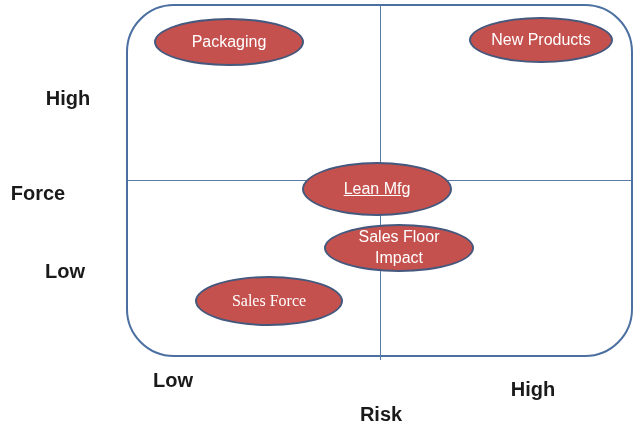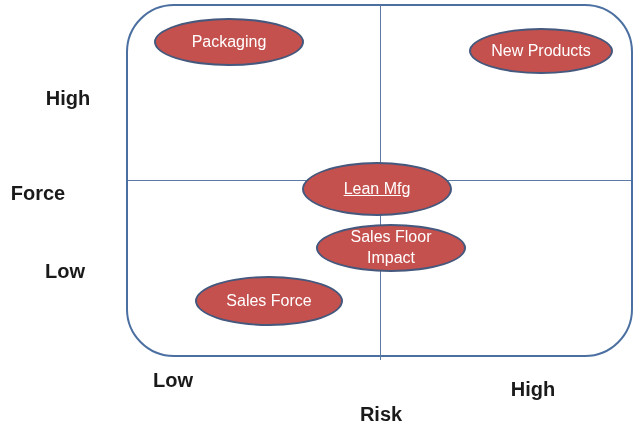--- a/index.html
+++ b/index.html
@@ -42,27 +42,27 @@
   <div class="axis-label" style="left:65px; top:271px;">Low</div>
 
   <div class="axis-label" style="left:173px; top:380px;">Low</div>
   <div class="axis-label" style="left:533px; top:389px;">High</div>
   <div class="axis-label" style="left:381px; top:414px;">Risk</div>
 
   <div id="bubbles">
       <div class="bubble" style="left: 154px; top: 18px; width: 150px; height: 48px;">
         <div class="bubble-line">Packaging</div>
       </div>
-      <div class="bubble" style="left: 469px; top: 28px; width: 144px; height: 46px;">
+      <div class="bubble" style="left: 469px; top: 17px; width: 144px; height: 46px;">
         <div class="bubble-line">New Products</div>
       </div>
       <div class="bubble" style="left: 302px; top: 162px; width: 150px; height: 54px; text-decoration: underline;">
         <div class="bubble-line">Lean Mfg</div>
       </div>
-      <div class="bubble" style="left: 316px; top: 224px; width: 150px; height: 48px;">
+      <div class="bubble" style="left: 324px; top: 224px; width: 150px; height: 48px;">
         <div class="bubble-line">Sales Floor</div>
         <div class="bubble-line">Impact</div>
       </div>
-      <div class="bubble" style="left: 195px; top: 276px; width: 148px; height: 50px;">
+      <div class="bubble" style="left: 195px; top: 276px; width: 148px; height: 50px; font-family: Liberation Serif, serif;">
         <div class="bubble-line">Sales Force</div>
       </div>
     </div>
 </div>
 
 </body></html>

